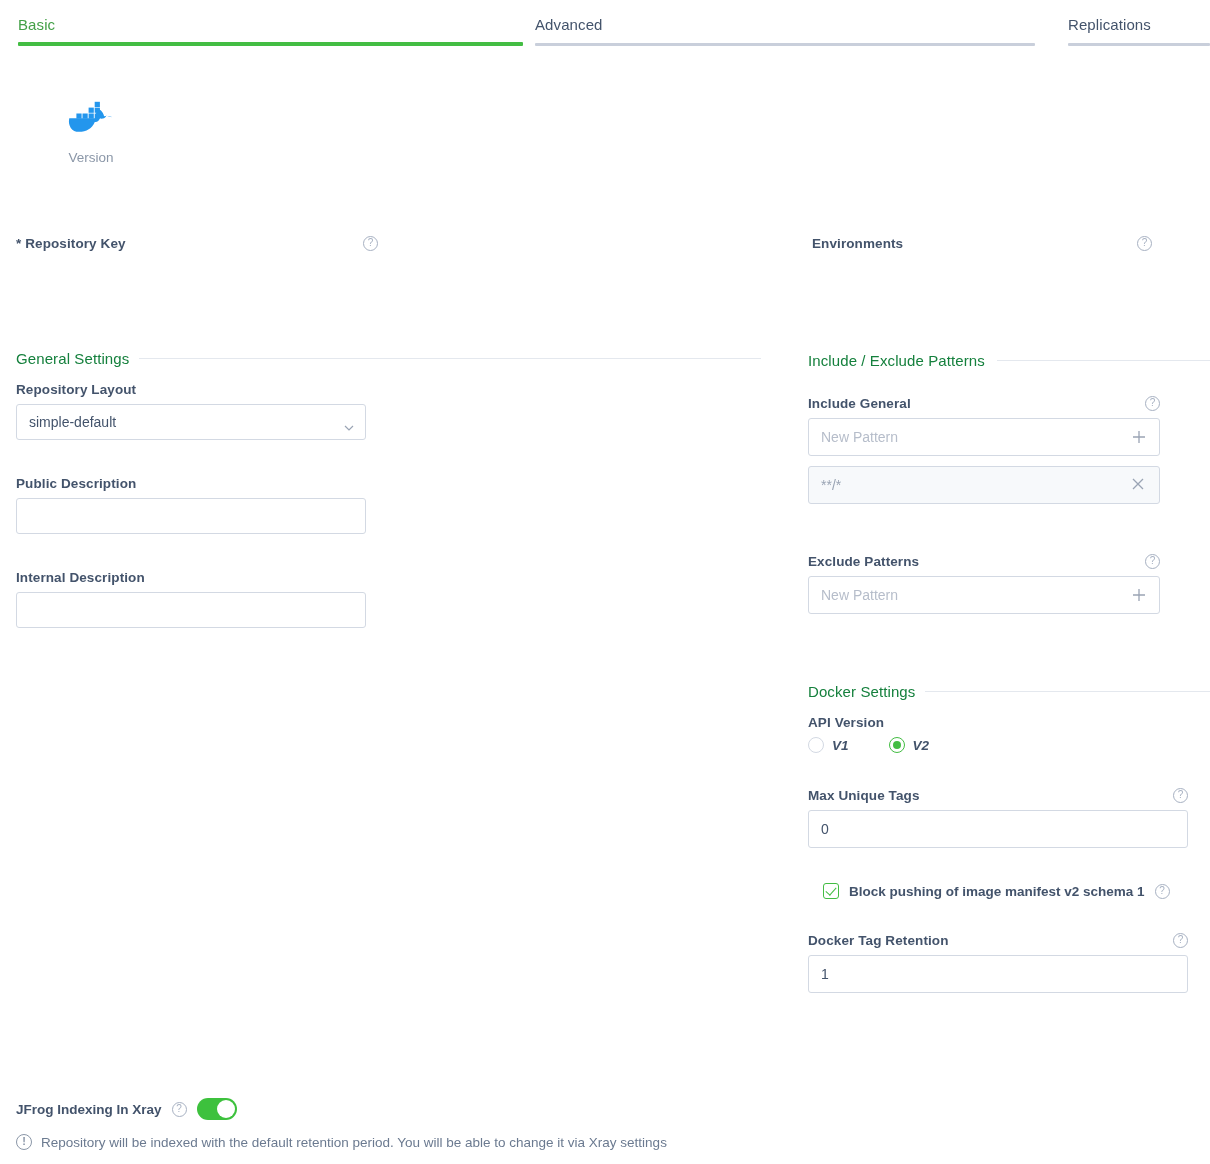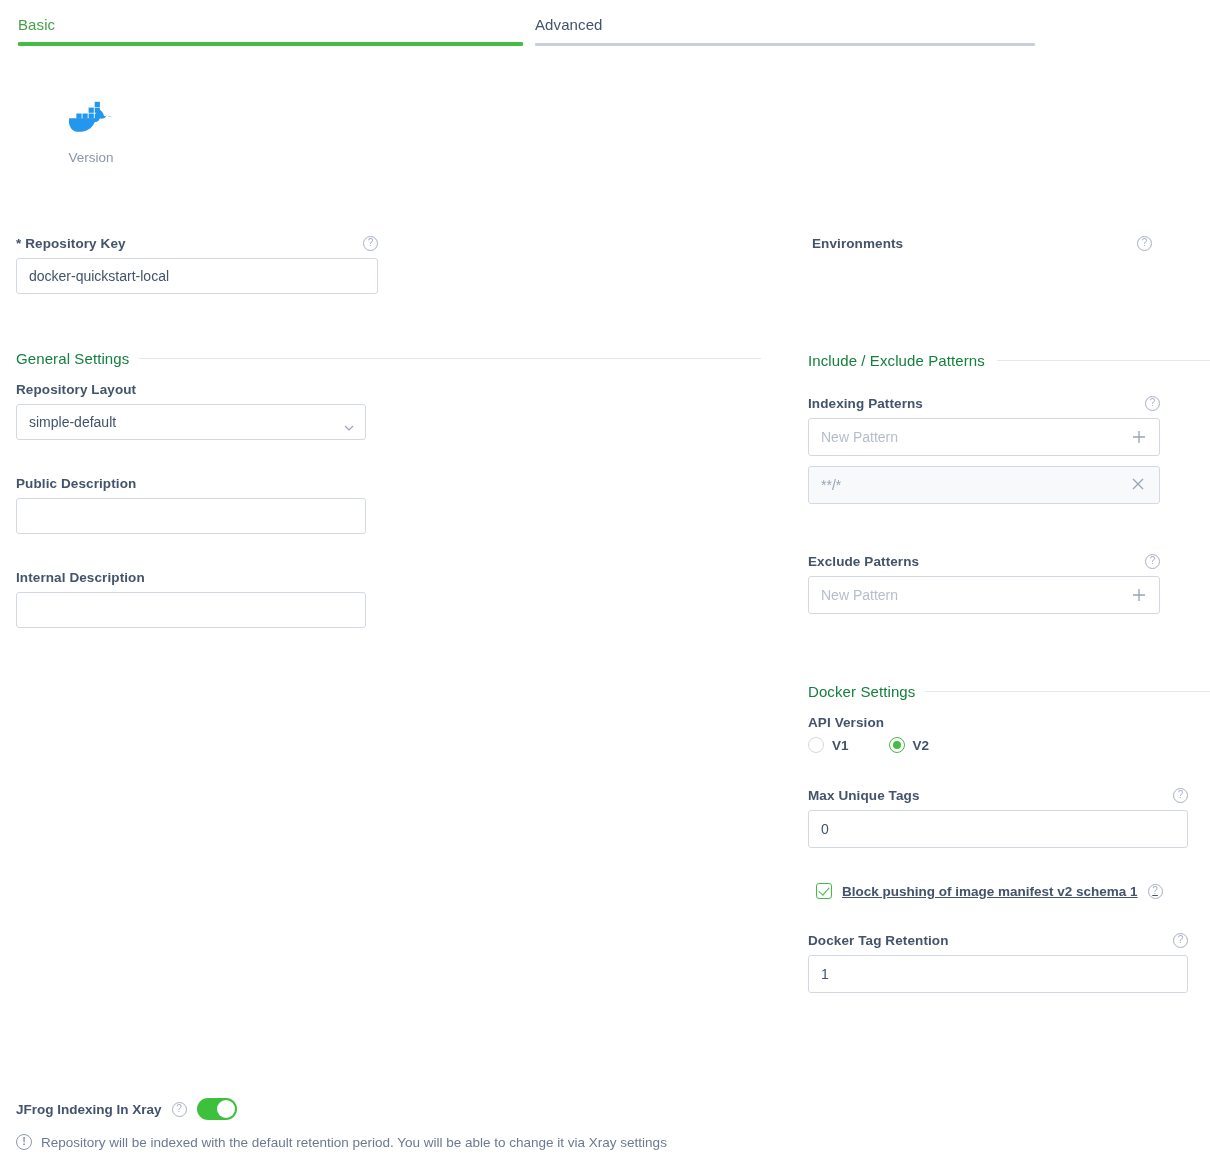--- a/index.html
+++ b/index.html
@@ -107,21 +107,21 @@
   }
   .pattern-row.filled {
     background: #f7f9fb; color: #9aa4b4;
   }
   .pattern-add, .pattern-remove {
     position: absolute; right: 12px; top: 50%; transform: translateY(-50%);
     width: 16px; height: 16px; cursor: pointer;
   }
 
   
-  .radio-row { display: flex; align-items: center; gap: 10px; }
+  .radio-row { display: flex; align-items: center; gap: 10px; font-style: italic; }
   .radio-item { display: flex; align-items: center; gap: 8px; margin-right: 30px; cursor: pointer; }
   .radio {
     width: 16px; height: 16px; border-radius: 50%;
     border: 1.5px solid #d3d9e3; background: #fff;
     position: relative; flex: 0 0 16px;
   }
   .radio.checked { border-color: #43bd43; }
   .radio.checked::after {
     content: ""; position: absolute; left: 3px; top: 3px;
     width: 8px; height: 8px; border-radius: 50%; background: #43bd43;
@@ -168,20 +168,24 @@
 
 <div class="page">
 
   <div class="tabs">
     <div class="tab inactive tab-advanced">
       <span class="tab-label">Advanced</span>
       <span class="tab-underline"></span>
     </div>
     <div class="tab active tab-basic">
       <span class="tab-label">Basic</span>
+      <span class="tab-underline"></span>
+    </div>
+    <div class="tab inactive tab-replic">
+      <span class="tab-label">Replications</span>
       <span class="tab-underline"></span>
     </div>
   </div>
 
   <div class="pkg-type">
     <span class="pkg-icon">
       <svg width="46" height="40" viewBox="0 0 46 40" xmlns="http://www.w3.org/2000/svg">
         <g fill="#2396ed">
           <rect x="14.5" y="13.5" width="5.2" height="5.2"></rect>
           <rect x="20.6" y="13.5" width="5.2" height="5.2"></rect>
@@ -197,21 +201,20 @@
     <span class="pkg-label">Version</span>
   </div>
 
   <div class="col-left">
 
     <div class="field" style="top:236px; left:0; width:362px;">
       <div class="field-label-row">
         <span class="field-label">* Repository Key</span>
         <span class="help-icon">?</span>
       </div>
-      <div class="input">docker-quickstart-local</div>
     </div>
 
     <div class="section-head" style="position:absolute; top:350px; left:0; width:745px;">
       <span class="sh-text">General Settings</span>
       <span class="sh-rule"></span>
     </div>
 
     <div class="field" style="top:382px; left:0; width:350px;">
       <div class="field-label-row">
         <span class="field-label">Repository Layout</span>
@@ -250,21 +253,21 @@
       </div>
     </div>
 
     <div class="section-head" style="position:absolute; top:352px; left:0; width:402px;gap:12px;">
       <span class="sh-text">Include / Exclude Patterns</span>
       <span class="sh-rule"></span>
     </div>
 
     <div class="field" style="top:396px; left:0; width:352px;">
       <div class="field-label-row">
-        <span class="field-label">Indexing Patterns</span>
+        <span class="field-label">Include General</span>
         <span class="help-icon">?</span>
       </div>
       <div class="pattern-row">
         <span>New Pattern</span>
         <span class="pattern-add">
           <svg width="16" height="16" viewBox="0 0 16 16">
               <path d="M8 2v12M2 8h12" stroke="#9aa4b4" stroke-width="1.3" fill="none"></path>
             </svg>
         </span>
       </div>
@@ -315,21 +318,21 @@
     </div>
 
     <div class="field" style="top:788px; left:0; width:380px;">
       <div class="field-label-row">
         <span class="field-label">Max Unique Tags</span>
         <span class="help-icon">?</span>
       </div>
       <div class="input" style="height:38px;">0</div>
     </div>
 
-    <div class="field" style="top:883px; left:8px; width:380px;text-decoration:underline;">
+    <div class="field" style="top:883px; left:15px; width:380px;">
       <div class="check-row">
         <span class="checkbox checked"></span>
         <span class="check-label">Block pushing of image manifest v2 schema 1</span>
         <span class="help-icon">?</span>
       </div>
     </div>
 
     <div class="field" style="top:933px; left:0; width:380px;">
       <div class="field-label-row">
         <span class="field-label">Docker Tag Retention</span>

